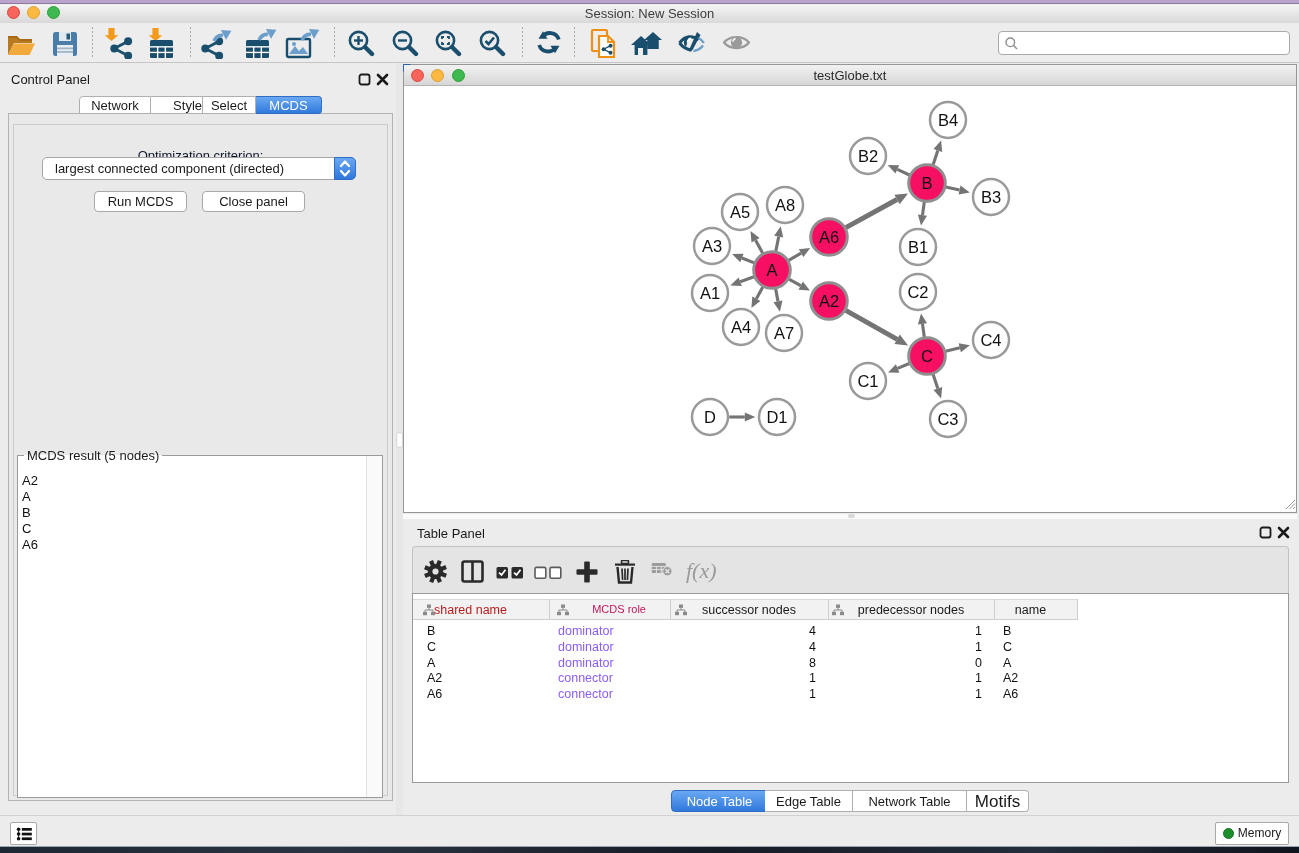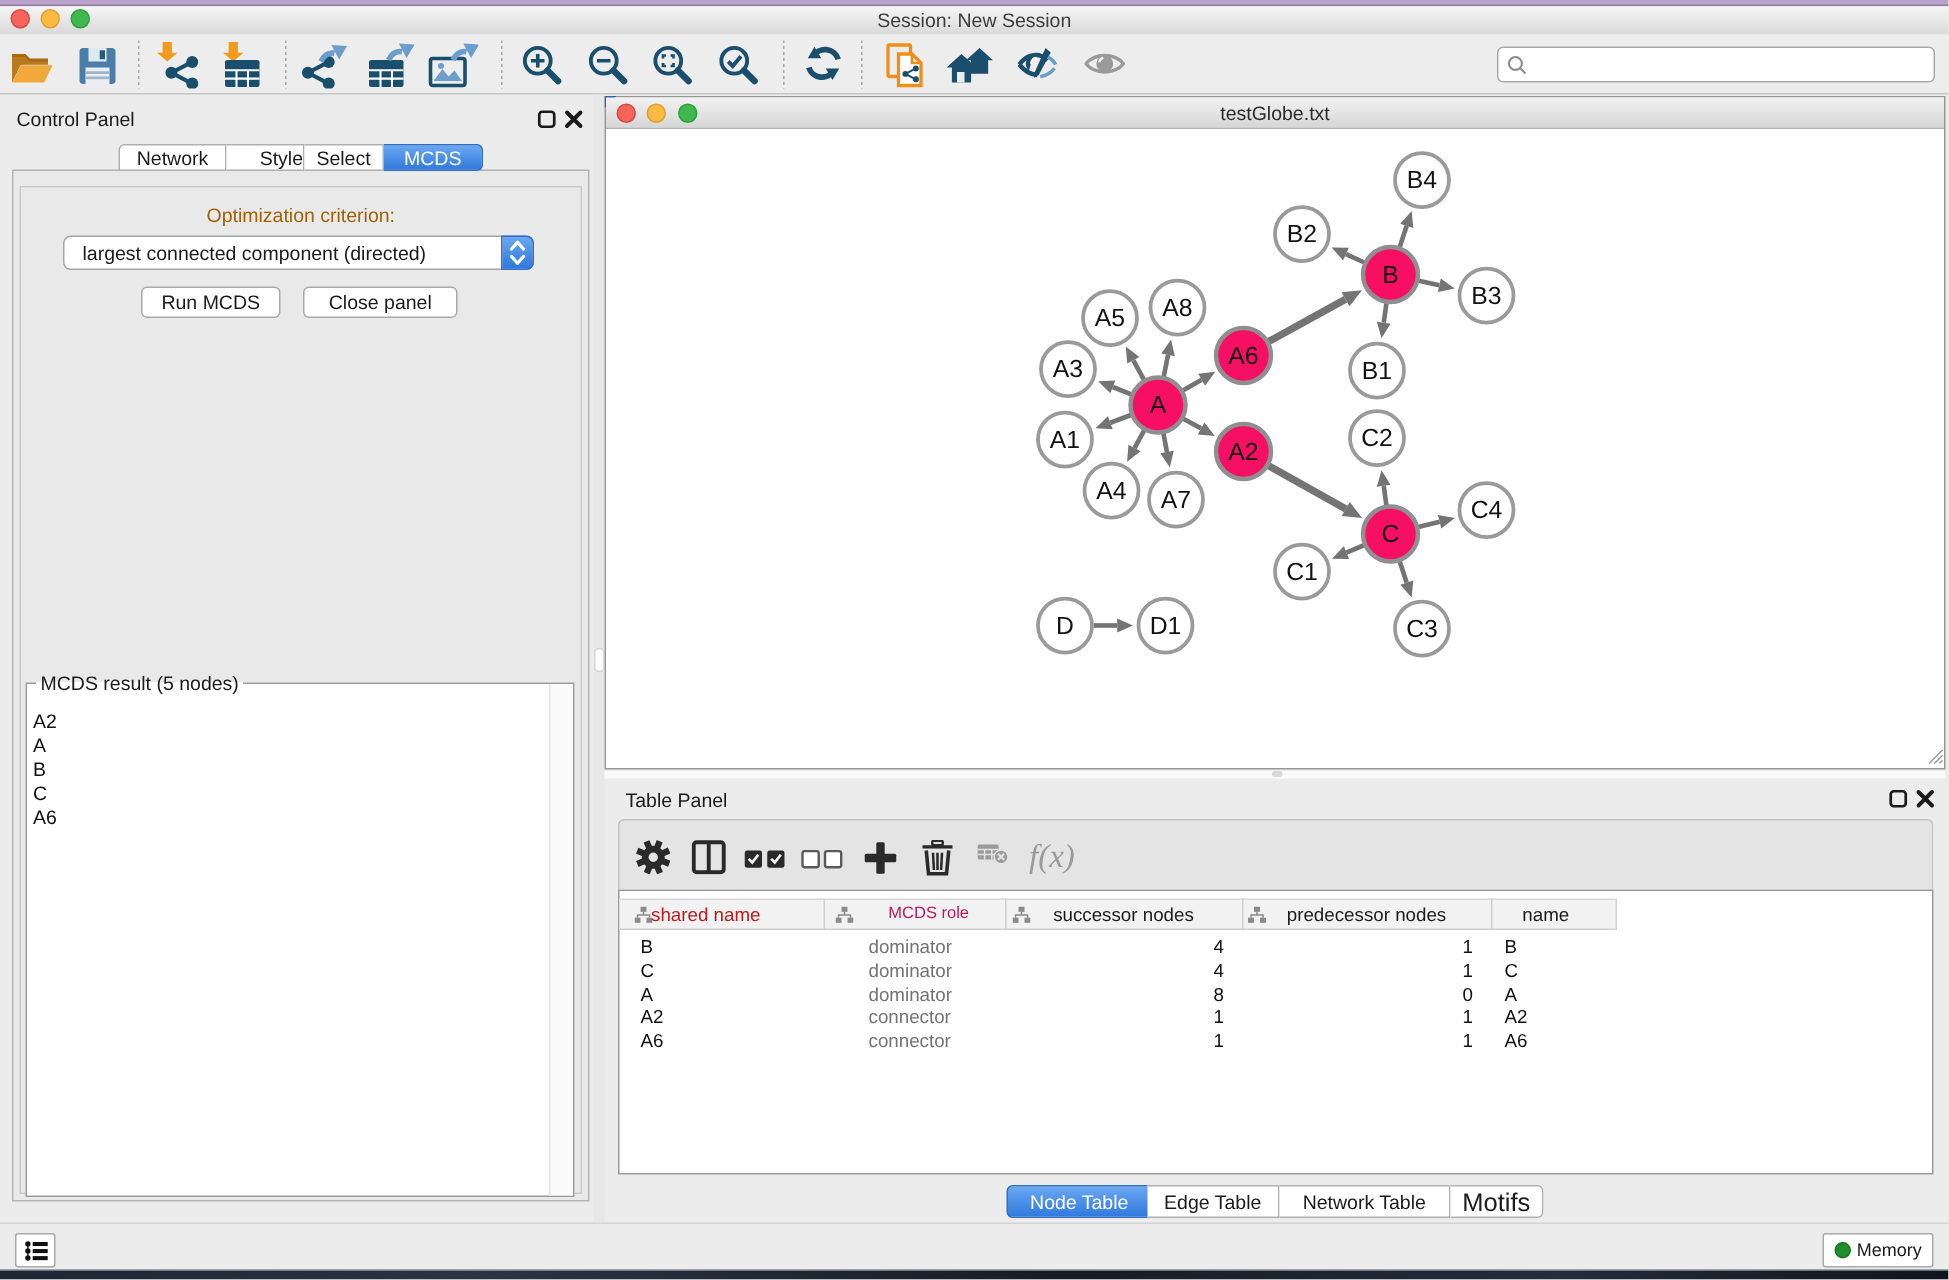--- a/index.html
+++ b/index.html
@@ -166,21 +166,21 @@
   </svg>
 
 <div class="abs" style="left:8px;top:113px;width:385px;height:688px;background:#e9e9e9;border:1px solid #b3b3b3"></div>
 <div class="abs" style="left:13px;top:124px;width:375px;height:672px;background:#e9e9e9;border:1px solid #cbcbcb"></div>
 
 <div class="abs" style="left:79px;top:96px;width:72px;height:18px;background:#fff;border:1px solid #b0b0b0;border-radius:4px 0 0 0;font-size:13px;text-align:center;line-height:17px;color:#1a1a1a">Network</div>
 <div class="abs" style="left:151px;top:96px;width:52px;height:18px;background:#fff;border:1px solid #b0b0b0;border-left:none;font-size:13px;text-align:right;line-height:17px;color:#1a1a1a">Style</div>
 <div class="abs" style="left:203px;top:96px;width:53px;height:18px;background:#fff;border:1px solid #b0b0b0;border-left:none;font-size:13px;text-align:center;line-height:17px;color:#1a1a1a">Select</div>
 <div class="abs" style="left:256px;top:96px;width:66px;height:18px;background:linear-gradient(#6aa8f2,#3079dd);border:1px solid #2f6ec4;border-left:none;border-radius:0 4px 4px 0;font-size:13px;text-align:center;line-height:17px;color:#fff">MCDS</div>
 
-<div class="abs" style="left:13px;top:136px;width:375px;font-size:13px;color:#a16207;text-align:center">Optimization criterion:</div>
+<div class="abs" style="left:13px;top:148px;width:375px;font-size:13px;color:#0f172a;text-align:center">Optimization criterion:</div>
 <div class="abs" style="left:42px;top:157px;width:314px;height:23px;background:#fff;border:1px solid #a5a5a5;border-radius:5px;font-size:13px;color:#1a1a1a;line-height:21px;padding-left:12px">largest connected component (directed)
 <div class="abs" style="right:-1px;top:-1px;width:22px;height:23px;background:linear-gradient(#6aa8f2,#2e77dc);border-radius:0 5px 5px 0;border:1px solid #2f6ec4">
 <svg width="12" height="17" viewBox="0 0 12 17" style="margin:2px 0 0 4px">
         <path d="M2 6 L6 1.5 L10 6" fill="none" stroke="#fff" stroke-width="2.2" stroke-linejoin="round" stroke-linecap="round"></path>
         <path d="M2 11 L6 15.5 L10 11" fill="none" stroke="#fff" stroke-width="2.2" stroke-linejoin="round" stroke-linecap="round"></path>
       </svg>
 </div></div>
 <div class="abs btn" style="left:94px;top:191px;width:93px;height:21px;line-height:19px">Run MCDS</div>
 <div class="abs btn" style="left:202px;top:191px;width:103px;height:21px;line-height:19px">Close panel</div>
 
@@ -407,21 +407,21 @@
       <path d="M6 4 L6 6 M2 7.8 L2 6 L10 6 L10 7.8" fill="none"></path>
     </g>
   </svg>
 <div class="abs" style="left:434px;top:603px;width:100px;font-size:12.5px;color:#b91c1c;text-align:left">shared name</div>
 <div class="abs" style="left:576px;top:603px;width:70px;font-size:11px;color:#be185d;text-align:right">MCDS role</div>
 <div class="abs" style="left:685px;top:603px;width:128px;font-size:12.5px;color:#1a1a1a;text-align:center">successor nodes</div>
 <div class="abs" style="left:838px;top:603px;width:146px;font-size:12.5px;color:#1a1a1a;text-align:center">predecessor nodes</div>
 <div class="abs" style="left:989px;top:603px;width:83px;font-size:12.5px;color:#1a1a1a;text-align:center">name</div>
 
 <div class="abs" style="left:427px;top:624px;font-size:12.5px;color:#111;line-height:15.8px">B<br>C<br>A<br>A2<br>A6</div>
-<div class="abs" style="left:579px;top:624px;font-size:12.5px;color:#737373;line-height:15.8px">dominator<br>dominator<br>dominator<br>connector<br>connector</div>
+<div class="abs" style="left:558px;top:624px;font-size:12.5px;color:#8b5cf6;line-height:15.8px">dominator<br>dominator<br>dominator<br>connector<br>connector</div>
 <div class="abs" style="left:700px;top:624px;width:116px;font-size:12.5px;color:#111;line-height:15.8px;text-align:right">4<br>4<br>8<br>1<br>1</div>
 <div class="abs" style="left:860px;top:624px;width:122px;font-size:12.5px;color:#111;line-height:15.8px;text-align:right">1<br>1<br>0<br>1<br>1</div>
 <div class="abs" style="left:1003px;top:624px;font-size:12.5px;color:#111;line-height:15.8px">B<br>C<br>A<br>A2<br>A6</div>
 
 <div class="abs" style="left:671px;top:790px;width:97px;height:22px;background:linear-gradient(#6aa8f2,#3079dd);border:1px solid #2f6ec4;border-radius:4px 0 0 4px;font-size:13px;color:#fff;text-align:center;line-height:21px">Node Table</div>
 <div class="abs" style="left:765px;top:790px;width:88px;height:22px;background:#fff;border:1px solid #b0b0b0;border-left:none;font-size:13px;color:#1a1a1a;text-align:center;line-height:21px">Edge Table</div>
 <div class="abs" style="left:853px;top:790px;width:114px;height:22px;background:#fff;border:1px solid #b0b0b0;border-left:none;font-size:13px;color:#1a1a1a;text-align:center;line-height:21px">Network Table</div>
 <div class="abs" style="left:967px;top:790px;width:62px;height:22px;background:#fff;border:1px solid #b0b0b0;border-left:none;border-radius:0 4px 4px 0;font-size:17px;color:#1a1a1a;text-align:center;line-height:21px">Motifs</div>
 
 <div class="abs" style="left:0;top:815px;width:1299px;height:31px;background:#ececec;border-top:1px solid #d2d2d2"></div>

